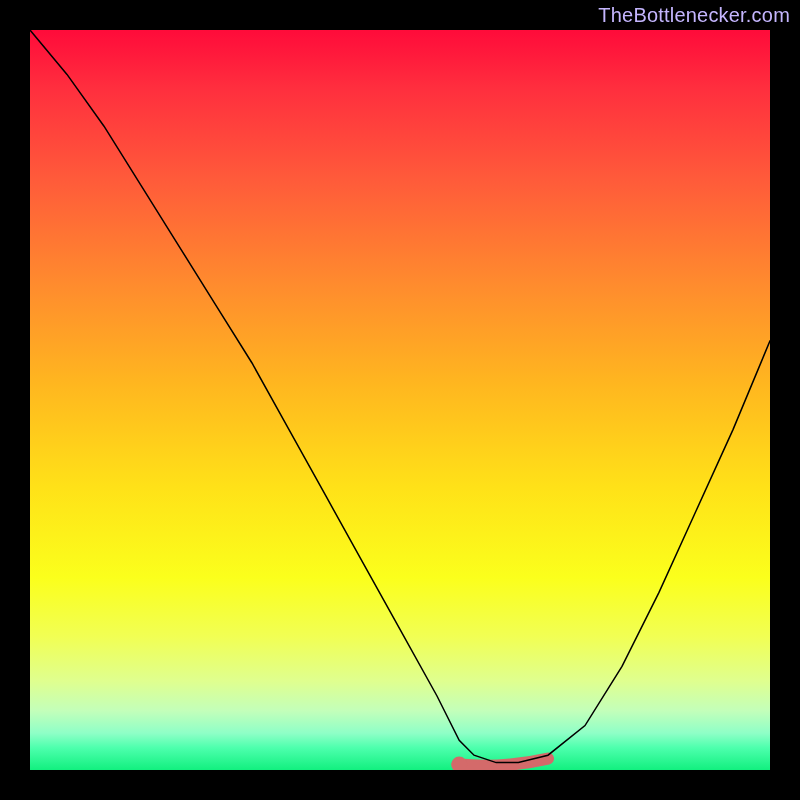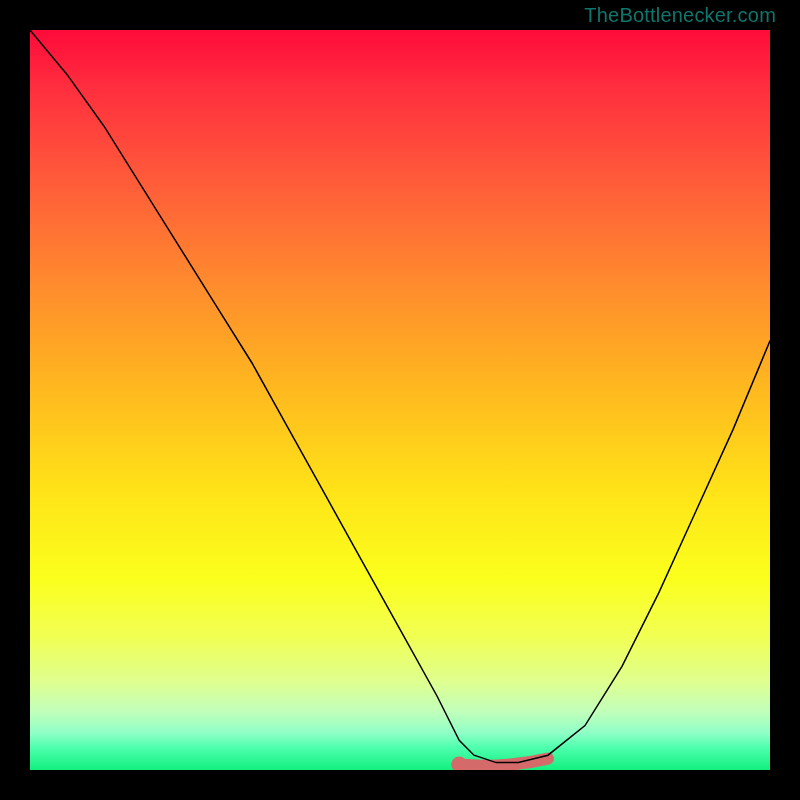--- a/index.html
+++ b/index.html
@@ -12,22 +12,22 @@
   }
   .frame {
     position: relative;
     width: 800px;
     height: 800px;
     background: #000;
   }
   .attribution {
     position: absolute;
     top: 4px;
-    right: 24px;
-    color: #0f766e;
+    right: 10px;
+    color: #c4b5fd;
     font-size: 20px;
     font-weight: 500;
     letter-spacing: 0.2px;
     z-index: 5;
     margin-left: 24px;
   }
   .plot-area {
     position: absolute;
     left: 30px;
     top: 30px;

